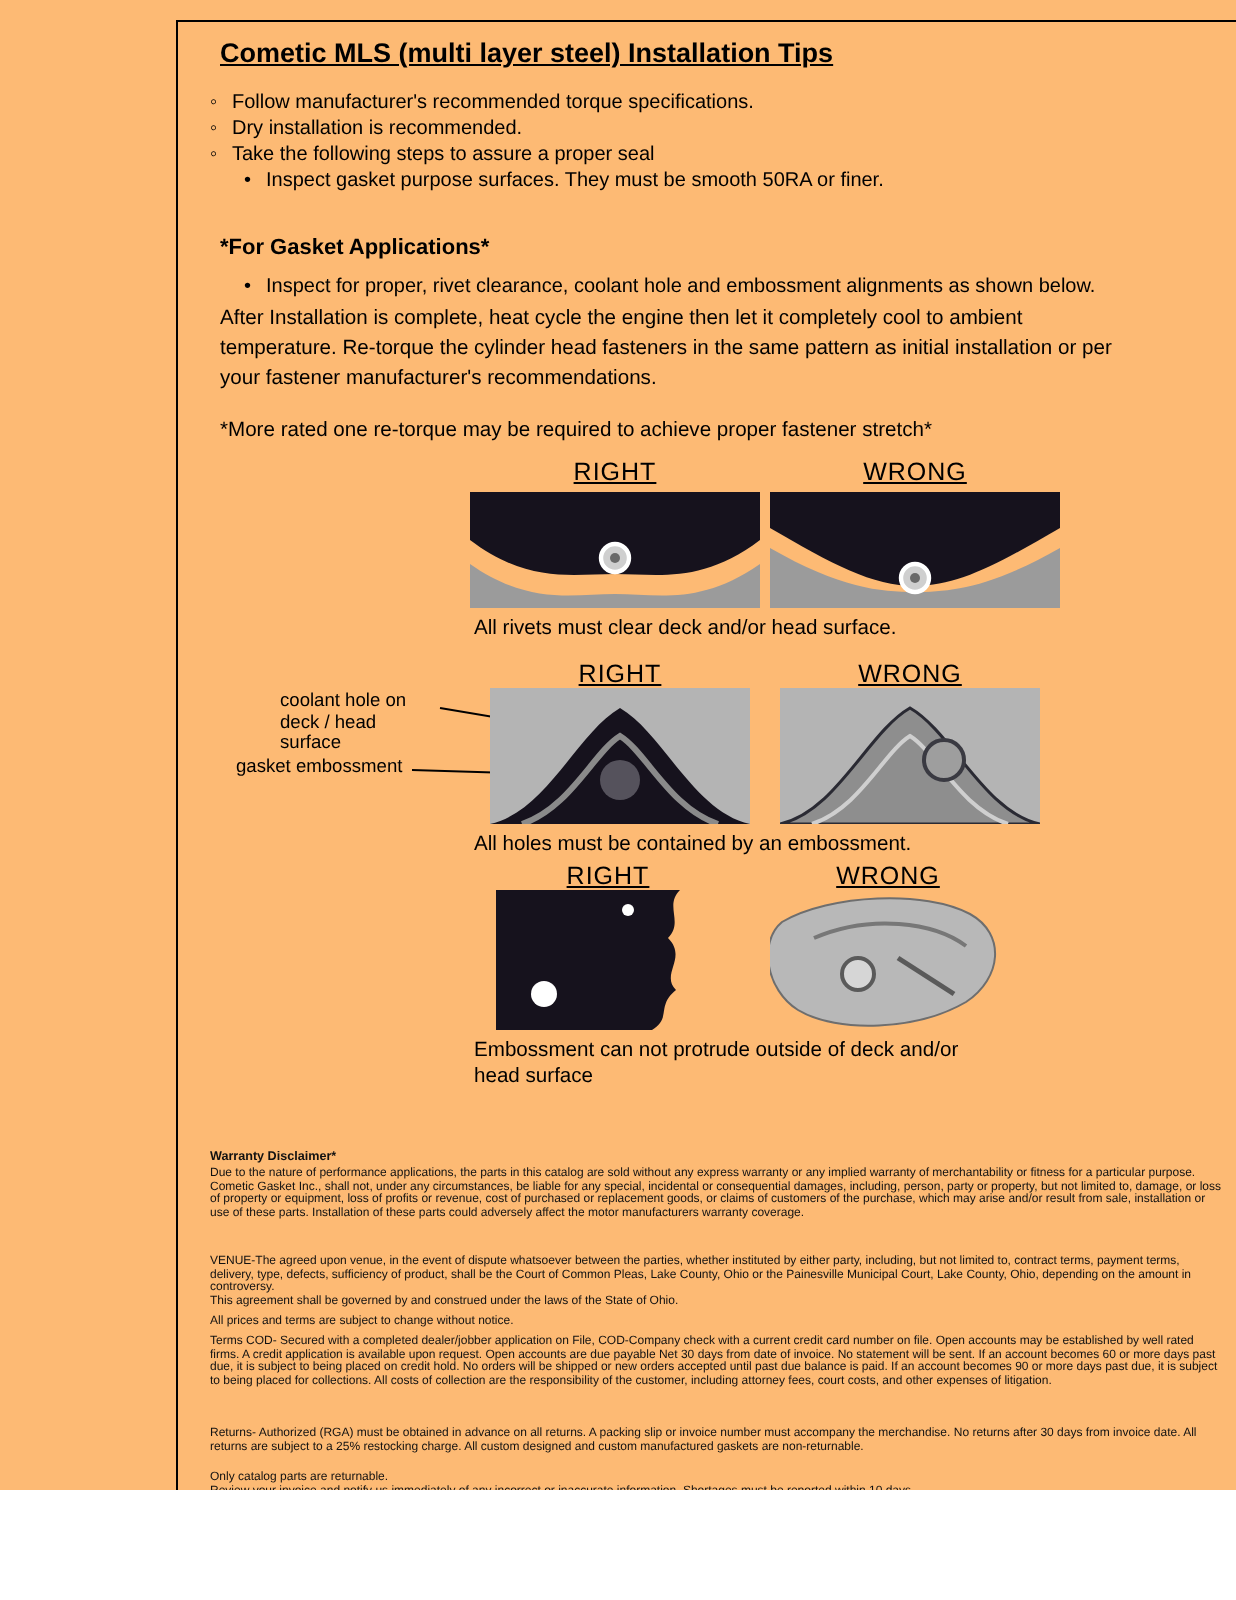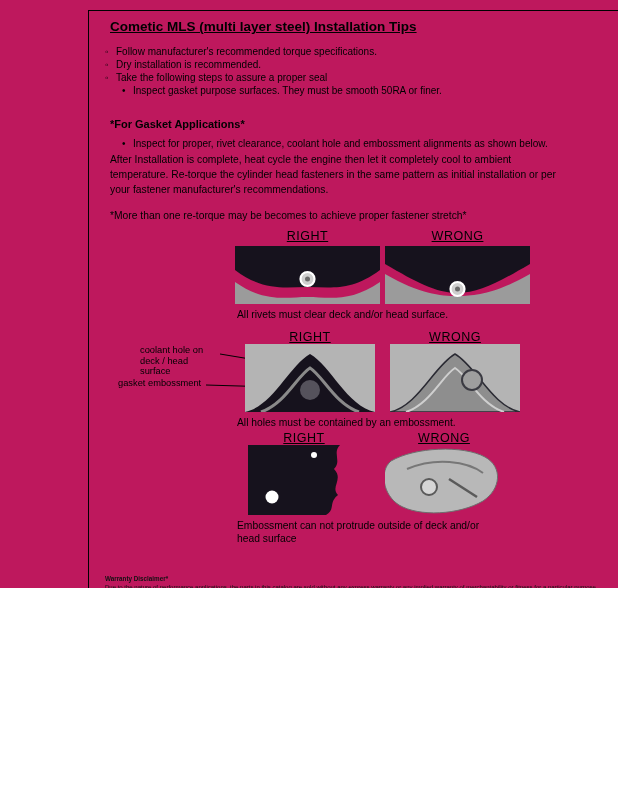--- a/index.html
+++ b/index.html
@@ -1,16 +1,16 @@
 <!DOCTYPE html>
 <html><head>
 <meta charset="utf-8">
 <style>
   html,body{margin:0;padding:0;background:#fff;}
-  .page{position:relative;width:618px;height:588px;background:#be185d;overflow:hidden;
+  .page{position:relative;width:618px;height:745px;background:#fdba74;overflow:hidden;
         font-family:"Liberation Sans",sans-serif;color:#000;}
   .frame{position:absolute;left:88px;top:10px;width:529px;height:789px;
          border-top:1.5px solid #000;border-left:1.5px solid #000;}
   .title{position:absolute;left:110px;top:19px;font-size:13.5px;font-weight:bold;
          text-decoration:underline;white-space:nowrap;}
   .line{position:absolute;font-size:10px;white-space:nowrap;}
   .marker{display:inline-block;width:11px;text-align:left;}
   .sub{padding-left:0;}
   .heading{position:absolute;font-size:11px;font-weight:bold;white-space:nowrap;}
   .body-text{position:absolute;font-size:10.3px;line-height:15px;}
@@ -44,21 +44,21 @@
   </div>
   <div class="line sub" style="left:122px;top:85px;">
     <span class="marker">•</span><span>Inspect gasket purpose surfaces.  They must be smooth 50RA or finer.</span>
   </div>
   <div class="line sub" style="left:122px;top:98px;margin-top:40px;">
     <span class="marker">•</span><span>Inspect for proper, rivet clearance, coolant hole and embossment alignments as shown below.</span>
   </div>
 
   <div class="heading" style="left:110px;top:118px;">*For Gasket Applications*</div>
   <div class="body-text" style="left:110px;top:152px;width:452px;">After Installation is complete, heat cycle the engine then let it completely cool to ambient temperature. Re-torque the cylinder head fasteners in the same pattern as initial installation or per your fastener manufacturer's recommendations.</div>
-  <div class="body-text" style="left:110px;top:208px;width:470px;">*More than one re-torque may be becomes to achieve proper fastener stretch*</div>
+  <div class="body-text" style="left:110px;top:208px;width:470px;">*More rated one re-torque may be required to achieve proper fastener stretch*</div>
 
   <div class="dg-label" style="left:235px;top:229px;width:145px;">RIGHT</div>
   <div class="dg-label" style="left:385px;top:229px;width:145px;">WRONG</div>
 
   <div class="dg-img" style="left:235px;top:246px;width:145px;height:58px;">
     <svg viewBox="0 0 145 58">
       <path d="M0,36 C30,57 52,51 72.5,51 C93,51 115,57 145,36 L145,58 L0,58 Z" fill="#9b9b9b"></path>
       <path d="M0,0 L145,0 L145,24 C116,46 94,41 72.5,41 C51,41 29,46 0,24 Z" fill="#16121d"></path>
       <circle cx="72.5" cy="33" r="7" fill="#cfcfcf" stroke="#ffffff" stroke-width="2.2"></circle>
       <circle cx="72.5" cy="33" r="2.5" fill="#6a6a6a"></circle>

